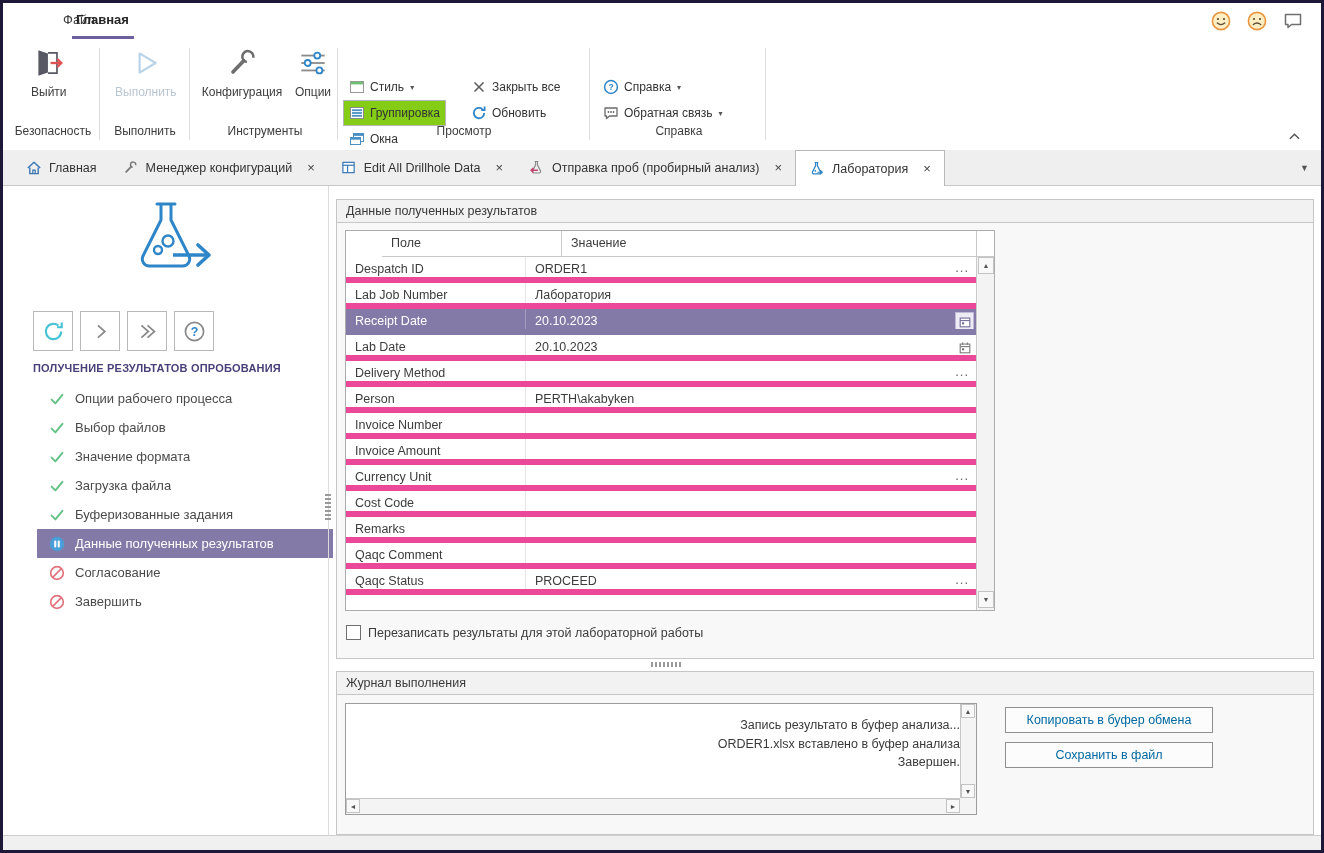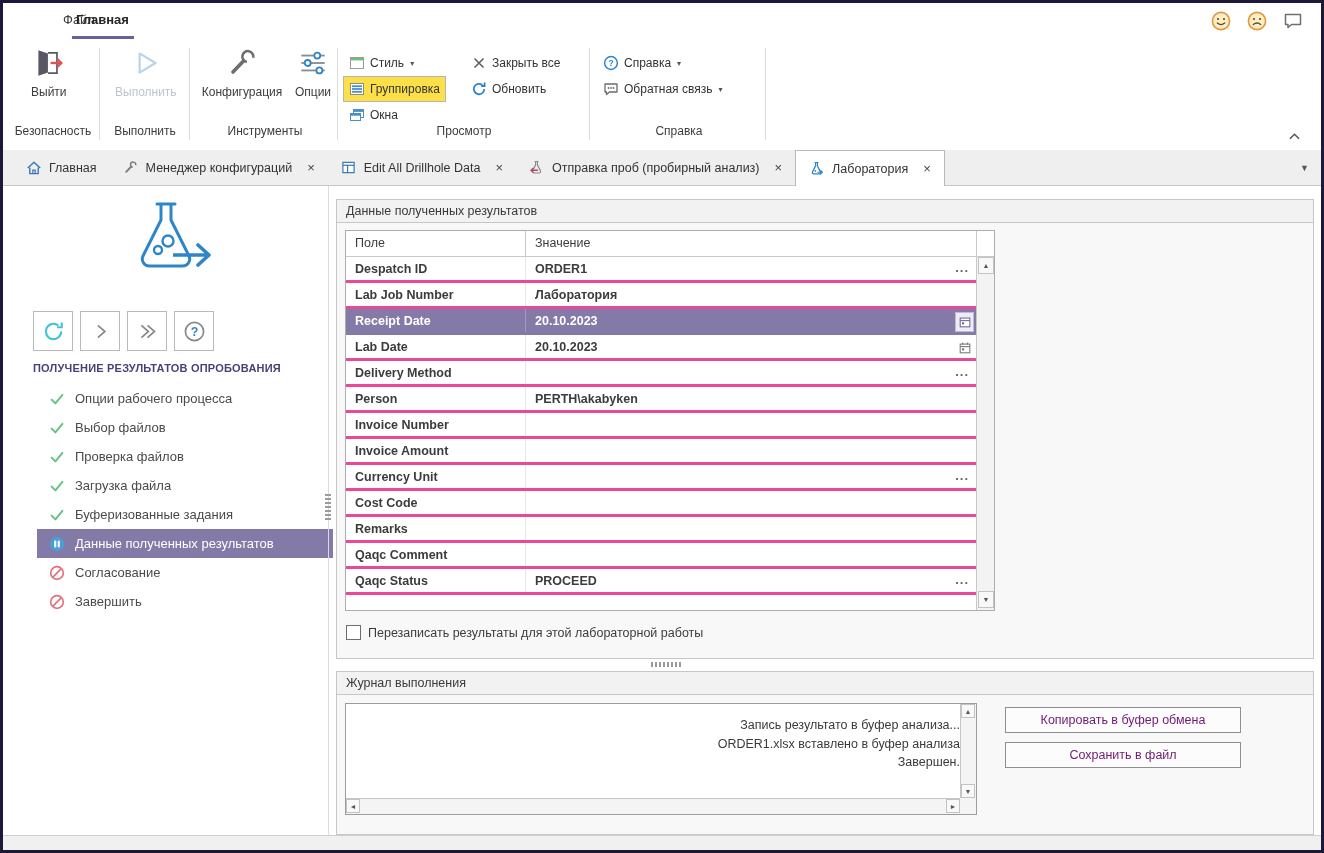--- a/index.html
+++ b/index.html
@@ -16,22 +16,22 @@
 
   
   .ribbon{position:absolute;left:0;top:37px;width:100%;height:110px;background:#fff;border-bottom:1px solid #d9d9d9;}
   .vdiv{position:absolute;top:8px;bottom:10px;width:1px;background:#dcdcdc;}
   .rgroup{position:absolute;top:0;height:100%;}
   .glabel{position:absolute;bottom:12px;left:0;right:0;text-align:center;font-size:12px;color:#3d3d3d;}
   .bigbtn{position:absolute;top:6px;display:flex;flex-direction:column;align-items:center;gap:5px;cursor:pointer;}
   .bigbtn .blabel{font-size:12px;color:#3d3d3d;white-space:nowrap;text-align:center;}
   .bigbtn.disabled .blabel{color:#b9c6d2;}
   .bicon{width:34px;height:34px;display:flex;align-items:center;justify-content:center;}
-  .mini{position:absolute;height:24px;display:flex;align-items:center;gap:5px;padding:0 5px;font-size:12px;color:#333;white-space:nowrap;cursor:pointer;border:1px solid transparent;}
-  .mini.pressed{background:#fde047;border-color:#b5b5b5;}
+  .mini{position:absolute;height:24px;display:flex;align-items:center;gap:5px;padding:0 5px;font-size:12px;color:#333;white-space:nowrap;cursor:pointer;border:1px solid transparent;margin-top:24px;}
+  .mini.pressed{background:#84cc16;border-color:#b5b5b5;}
   .micon{width:16px;height:16px;display:inline-flex;}
   .drop{font-size:8px;color:#555;margin-left:1px;}
   .collapse{position:absolute;right:20px;bottom:8px;width:14px;height:12px;display:flex;align-items:center;justify-content:center;cursor:pointer;}
 
   
   .tabstrip{position:absolute;left:0;top:147px;width:100%;height:36px;background:#efefef;border-bottom:1px solid #c6c6c6;box-sizing:border-box;}
   .tabs{display:flex;height:100%;padding-left:10px;align-items:stretch;}
   .dtab{display:flex;align-items:center;padding:0 13px;font-size:12.5px;color:#333;gap:7px;cursor:pointer;position:relative;}
   .dtab .ticon{width:16px;height:16px;display:inline-flex;}
   .dtab .tclose{margin-left:8px;color:#444;font-size:13px;line-height:13px;cursor:pointer;}
@@ -57,27 +57,27 @@
 
   
   .panel{position:absolute;left:333px;width:978px;box-sizing:border-box;}
   .panel-header{height:24px;background:#f2f2f2;border:1px solid #c6c6c6;box-sizing:border-box;font-size:12.5px;color:#3a3a3a;line-height:22px;padding-left:9px;}
   .panel-body{position:absolute;left:0;top:24px;right:0;bottom:0;background:#f8f8f8;border:1px solid #c6c6c6;border-top:none;box-sizing:border-box;}
   .panel.results{top:13px;height:460px;}
   .panel.log{top:485px;height:164px;}
   .hhandle{position:absolute;left:648px;top:476px;width:30px;height:5px;background-image:repeating-linear-gradient(90deg,#9a9a9a 0 2px,transparent 2px 4px);cursor:row-resize;}
 
   
-  .grid{position:absolute;left:8px;top:7px;width:650px;height:381px;background:#fff;border:1px solid #adadad;box-sizing:border-box;}
+  .grid{position:absolute;left:8px;top:7px;width:650px;height:381px;background:#fff;border:1px solid #adadad;box-sizing:border-box;padding-left:36px;}
   .grid-header{display:flex;height:25px;border-bottom:1px solid #c9c9c9;font-size:12.5px;color:#3c3c3c;}
   .gh-f{width:180px;border-right:1px solid #c9c9c9;line-height:25px;padding-left:9px;box-sizing:border-box;}
   .gh-v{flex:1;line-height:25px;padding-left:9px;}
   .gh-gap{width:17px;border-left:1px solid #c9c9c9;}
   .grid-rows{position:absolute;left:0;top:26px;right:17px;bottom:0;}
-  .grow{display:flex;height:26px;border-bottom:3px solid #ec4899;font-size:12.5px;color:#3c3c3c;box-sizing:border-box;cursor:pointer;font-weight:bold;}
+  .grow{display:flex;height:26px;border-bottom:6px solid #ec4899;font-size:12.5px;color:#3c3c3c;box-sizing:border-box;cursor:pointer;}
   .gc-f{width:180px;border-right:1px solid #e6e6e6;line-height:25px;padding-left:9px;box-sizing:border-box;white-space:nowrap;overflow:hidden;}
   .gc-v{flex:1;position:relative;line-height:25px;padding-left:9px;white-space:nowrap;overflow:hidden;}
   .grow.selected{background:#837aa8;color:#fff;border-bottom-color:#837aa8;}
   .grow.selected .gc-f{border-right-color:#9position:relative;}
   .grow.selected .gc-f{border-right-color:rgba(255,255,255,.25);}
   .ellip{position:absolute;right:8px;top:0;line-height:22px;color:#666;letter-spacing:1px;font-size:13px;}
   .calchip{position:absolute;right:3px;top:3px;width:19px;height:20px;display:flex;align-items:center;justify-content:center;}
   .calchip.sel{background:#edebf4;border:1px solid #c0bad6;box-sizing:border-box;}
   .vscroll{position:absolute;top:26px;right:0;bottom:0;width:17px;border-left:1px solid #c9c9c9;background:#f3f3f3;}
   .sbtn{position:absolute;left:1px;width:14px;height:15px;border:1px solid #c3c3c3;background:#f8f8f8;color:#555;font-size:7px;display:flex;align-items:center;justify-content:center;cursor:pointer;}
@@ -85,21 +85,21 @@
   .cb{width:13px;height:13px;border:1px solid #6e6e6e;background:#fff;flex:none;cursor:pointer;}
 
   
   .logbox{position:absolute;left:8px;top:8px;width:632px;height:112px;background:#fff;border:1px solid #9c9c9c;box-sizing:border-box;cursor:text;}
   .loglines{position:absolute;left:0;top:0;right:16px;bottom:16px;padding:12px 0 0 16px;font-size:12.5px;line-height:18.5px;color:#3a3a3a;overflow:hidden;text-align:right;}
   .log-vscroll{position:absolute;right:0;top:0;bottom:16px;width:16px;background:#f4f4f4;border-left:1px solid #c6c6c6;box-sizing:border-box;}
   .log-hscroll{position:absolute;left:0;right:16px;bottom:0;height:16px;background:#f4f4f4;border-top:1px solid #c6c6c6;box-sizing:border-box;}
   .log-corner{position:absolute;right:0;bottom:0;width:16px;height:16px;background:#f4f4f4;}
   .lsb{position:absolute;width:14px;height:14px;border:1px solid #c3c3c3;background:#f8f8f8;color:#555;font-size:7px;display:flex;align-items:center;justify-content:center;cursor:pointer;box-sizing:border-box;}
   .log-buttons{position:absolute;left:668px;top:12px;display:flex;flex-direction:column;gap:9px;}
-  .log-btn{width:236px;height:26px;border:1px solid #8f8f8f;background:#fcfcfc;font-size:12.5px;color:#701a75;font-family:inherit;cursor:pointer;}
+  .log-btn{width:208px;height:26px;border:1px solid #8f8f8f;background:#fcfcfc;font-size:12.5px;color:#0369a1;font-family:inherit;cursor:pointer;}
 </style>
 </head>
 <body>
 
 <div class="window">
 
   <div class="header-row">
     <span class="ribbon-tab file">Файл</span>
     <span class="ribbon-tab home">Главная</span>
     <div class="tab-underline"></div>
@@ -389,21 +389,21 @@
               </svg>
             </span>
             <span>Выбор файлов</span>
           </li>
           <li class="">
             <span class="sicon">
               <svg viewBox="0 0 16 16" width="16" height="16">
                 <path d="M2.6 8.6 L6.4 12.4 L13.4 3.8" fill="none" stroke="#62c185" stroke-width="1.9" stroke-linecap="round" stroke-linejoin="round"></path>
               </svg>
             </span>
-            <span>Проверка файлов</span>
+            <span>Значение формата</span>
           </li>
           <li class="">
             <span class="sicon">
               <svg viewBox="0 0 16 16" width="16" height="16">
                 <path d="M2.6 8.6 L6.4 12.4 L13.4 3.8" fill="none" stroke="#62c185" stroke-width="1.9" stroke-linecap="round" stroke-linejoin="round"></path>
               </svg>
             </span>
             <span>Загрузка файла</span>
           </li>
           <li class="">

